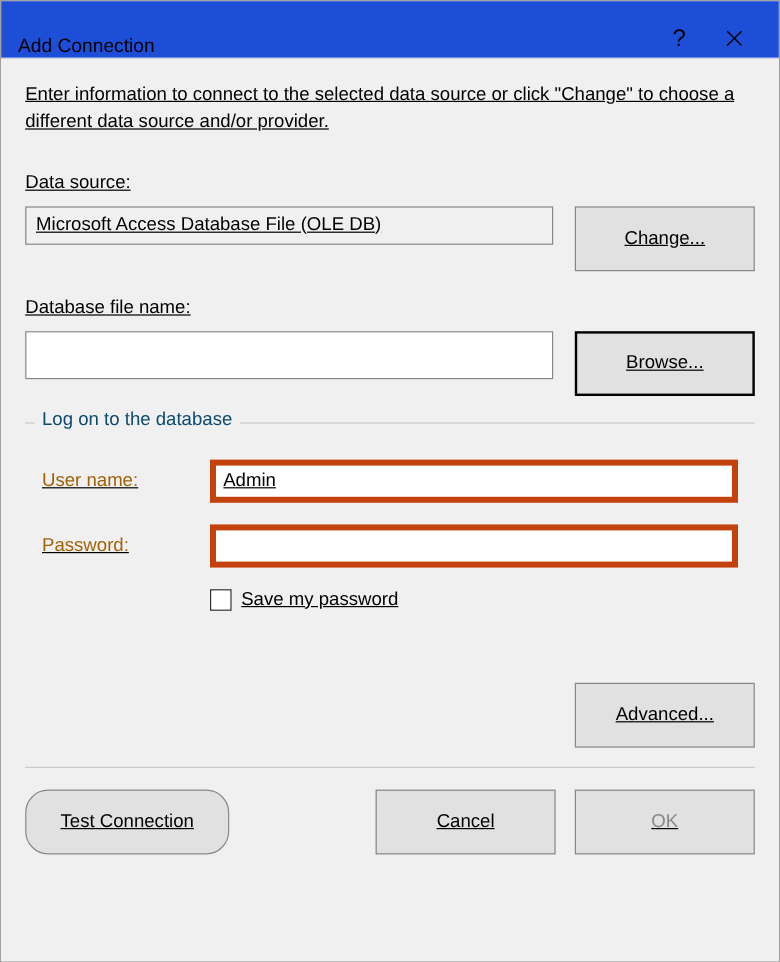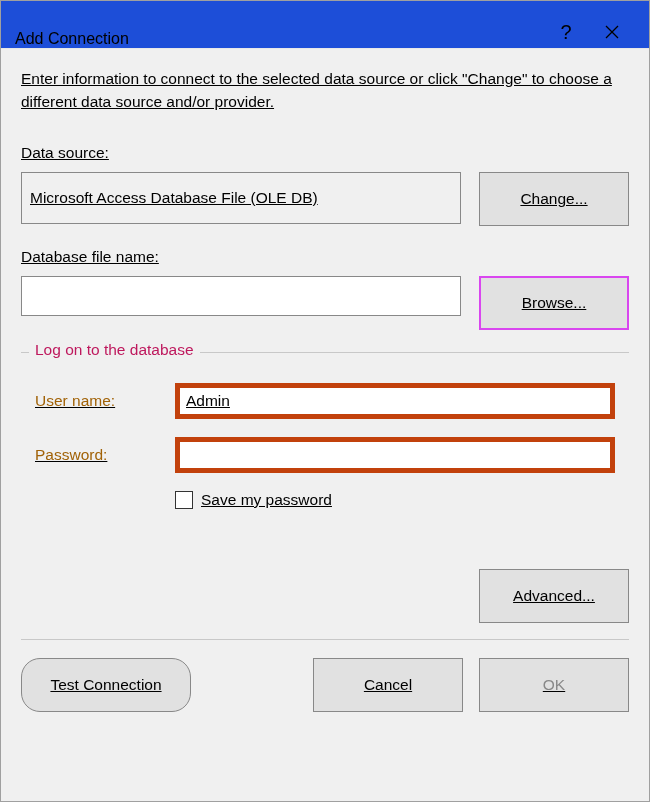--- a/index.html
+++ b/index.html
@@ -70,21 +70,21 @@
       margin-bottom: 10px;
     }
     .row {
       display: flex;
       gap: 18px;
       align-items: stretch;
       margin-bottom: 22px;
     }
     .input-readonly {
       flex: 1;
-      height: 52px;
+      height: 32px;
       border: 1px solid #888;
       background: #f0f0f0;
       padding: 0 8px;
       font-size: 15.5px;
       color: #000;
       display: flex;
       align-items: center;
     }
     .input-text {
       flex: 1;
@@ -102,42 +102,42 @@
       min-width: 150px;
       border: 1px solid #888;
       background: #e1e1e1;
       font-size: 15.5px;
       color: #000;
       font-family: inherit;
       cursor: default;
       padding: 0 16px;
     }
     .btn-focused {
-      border: 2px solid #d946ef;
+      border: 2px solid #000000;
     }
     .btn-disabled {
       color: #888;
     }
     .fieldset {
       border: 1px solid #c8c8c8;
       border-left: none;
       border-right: none;
       border-bottom: none;
       position: relative;
       padding: 30px 14px 10px 14px;
       margin-bottom: 50px;
     }
     .fieldset-legend {
       position: absolute;
       top: -12px;
       left: 8px;
       background: #f0f0f0;
       padding: 0 6px;
       font-size: 15.5px;
-      color: #be185d;
+      color: #0c4a6e;
     }
     .form-row {
       display: flex;
       align-items: center;
       margin-bottom: 18px;
     }
     .form-label {
       width: 140px;
       font-size: 15.5px;
       color: #a16207;

